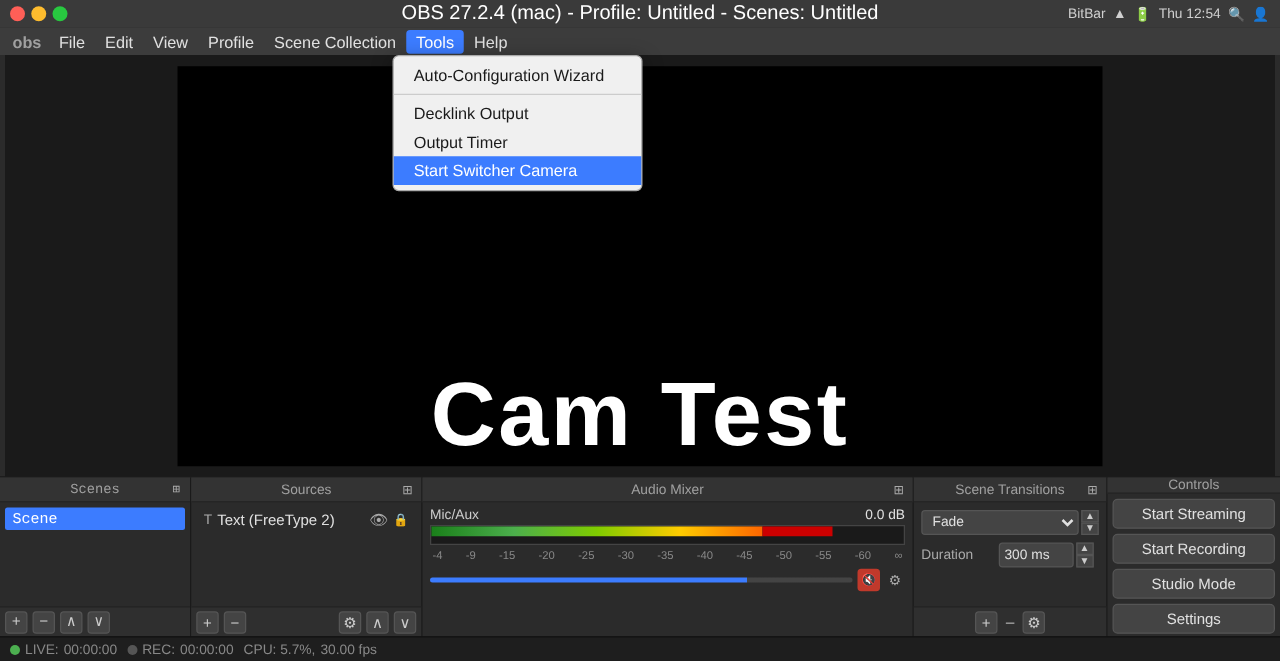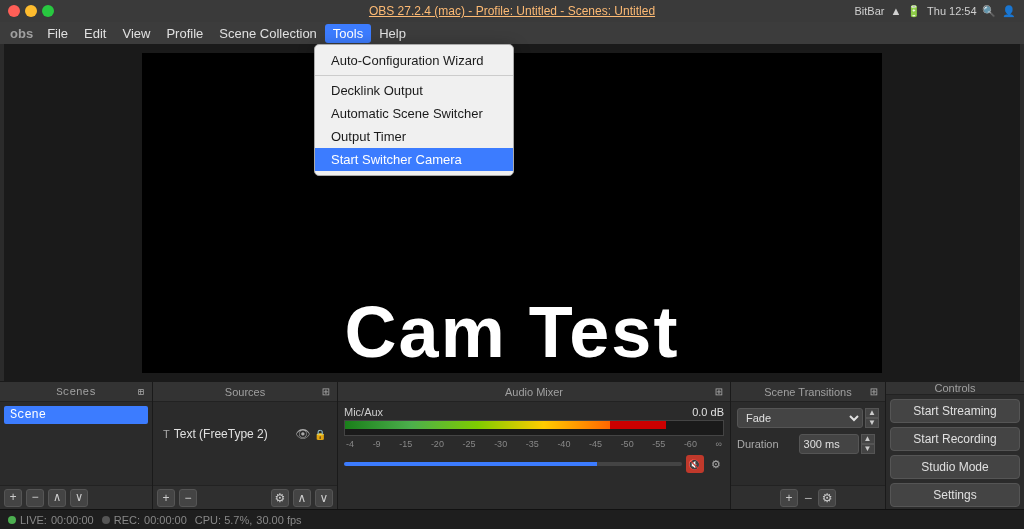--- a/index.html
+++ b/index.html
@@ -52,24 +52,23 @@
       cursor: pointer;
       border-radius: 3px;
       white-space: nowrap;
     }
     .menu-item.active { background: #3c7cff; color: #fff; }
 
     .titlebar-title {
       position: absolute;
       left: 50%;
       transform: translateX(-50%);
-      font-size: 12px;
-      color: #fdba74;
+      font-size: 16px;
+      color: #ffffff;
       white-space: nowrap;
-      text-decoration: underline;
     }
 
     .system-icons {
       position: absolute;
       right: 8px;
       top: 0;
       height: 22px;
       display: flex;
       align-items: center;
       gap: 6px;
@@ -211,21 +210,20 @@
       font-size: 12px;
       color: #ccc;
     }
     .footer-btn-gear {
       margin-left: auto;
     }
 
     
     .sources-panel {
       width: 185px;
-      gap: 18px;
     }
     .source-item {
       display: flex;
       align-items: center;
       padding: 3px 6px;
       gap: 4px;
       font-size: 12px;
       cursor: pointer;
     }
     .source-icon { font-size: 11px; color: #aaa; }
@@ -480,21 +478,20 @@
   <div class="menu-item">Profile</div>
   <div class="menu-item">Scene Collection</div>
   <div class="menu-item active">Tools</div>
   <div class="menu-item">Help</div>
 </div>
 
 <div class="dropdown-menu">
   <div class="dropdown-item">Auto-Configuration Wizard</div>
   <div class="dropdown-separator"></div>
   <div class="dropdown-item">Decklink Output</div>
-  <div class="dropdown-item">Automatic Scene Switcher</div>
   <div class="dropdown-item">Output Timer</div>
   <div class="dropdown-item selected">Start Switcher Camera</div>
 </div>
 
 <div class="main-area">
 
   <div class="preview-area">
     <div class="preview-canvas">
       <div class="preview-text">Cam Test</div>
     </div>

